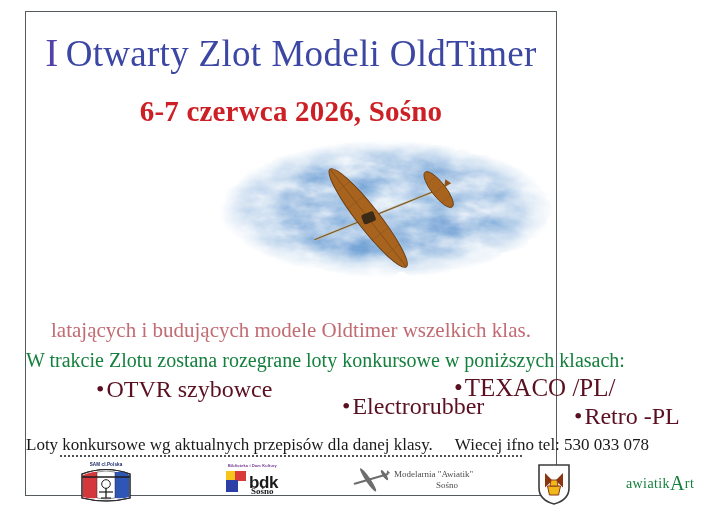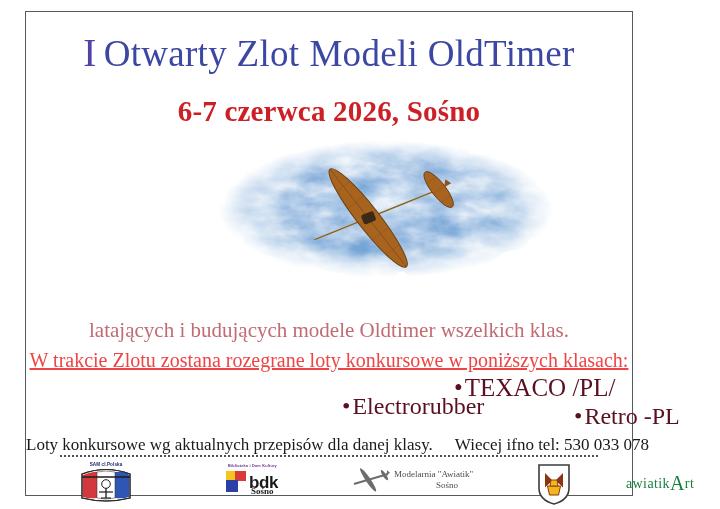--- a/index.html
+++ b/index.html
@@ -11,21 +11,21 @@
   }
   .poster{
     position:relative;
     width:720px;height:509px;
     background:#ffffff;
     box-sizing:border-box;
   }
   .frame{
     position:absolute;
     left:25px;top:11px;
-    width:608px;height:485px;
+    width:532px;height:485px;
     border:1.5px solid #555a5f;
     box-sizing:border-box;
     background:#fff;
   }
 
   
   .title{
     position:absolute;
     left:0;right:0;top:19px;
     text-align:center;
@@ -78,24 +78,23 @@
   }
   .red-line{
     color:#c16b72;
     font-size:21px;
     line-height:25px;
   }
   .red-line.l1{top:281px;}
   .red-line.l2{top:306px;}
   .black-line{
     top:336px;
-    color:#ef4444;
+    color:#15803d;
     font-size:20px;
     line-height:24px;
-    text-decoration:underline;
   }
 
   
   .classes{
     position:absolute;
     left:36px;right:36px;
     top:362px;
     height:58px;
   }
   .cls{
@@ -288,20 +287,21 @@
             <path d="M 66 0 L 74 -1 L 70 -7 Z" fill="#8f5318"></path>
           </g>
         </svg>
       </div>
     </div>
 
     <div class="ln red-line l2">latających i budujących modele   Oldtimer wszelkich klas.</div>
     <div class="ln black-line">W trakcie Zlotu zostana rozegrane loty konkursowe w poniższych klasach:</div>
 
     <div class="classes">
+      <div class="cls c-otvr"><span class="bul">•</span><span>OTVR  szybowce</span></div>
       <div class="cls c-texaco"><span class="bul">•</span><span>TEXACO /PL/</span></div>
       <div class="cls c-elec"><span class="bul">•</span><span>Electrorubber</span></div>
       <div class="cls c-retro"><span class="bul">•</span><span>Retro -PL</span></div>
     </div>
 
     <div class="note">
       <span>Loty konkursowe wg aktualnych przepisów dla danej klasy.</span><span class="sp"></span><span>Wiecej ifno tel: 530 033 078</span>
     </div>
 
     <div class="dots"></div>

